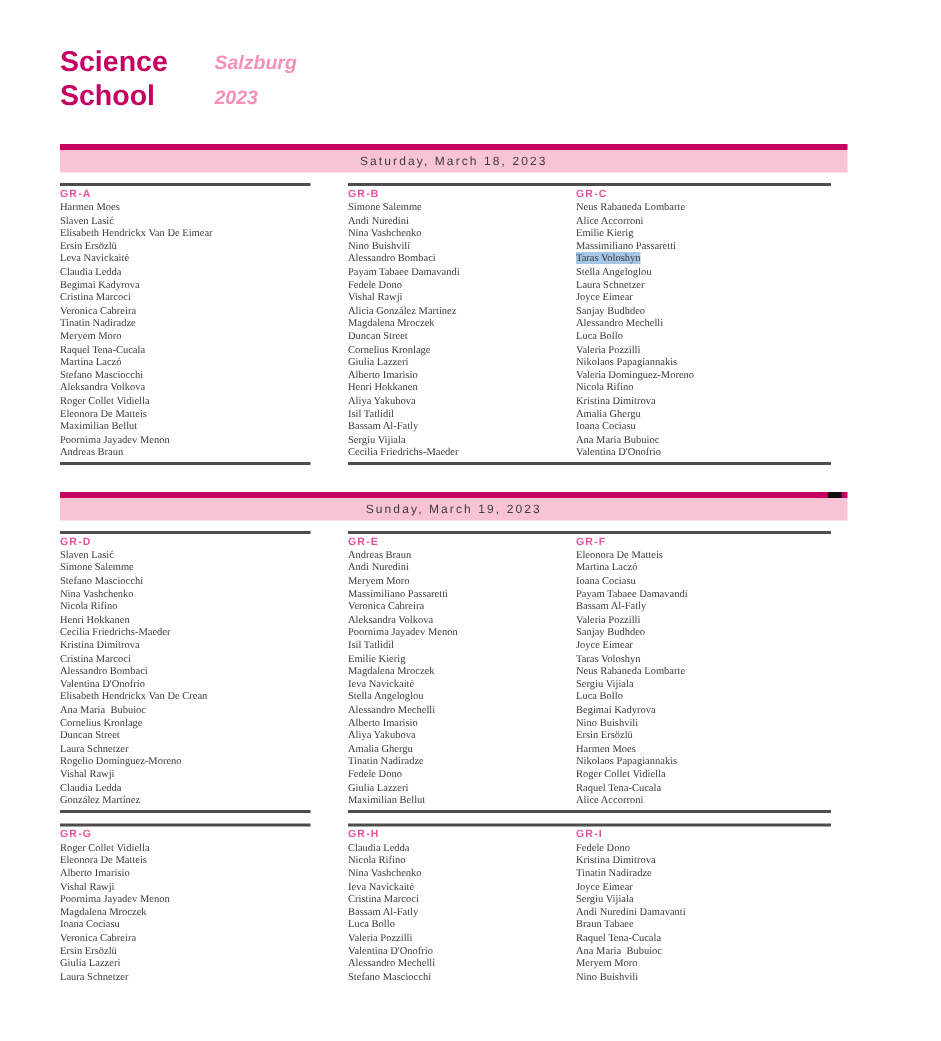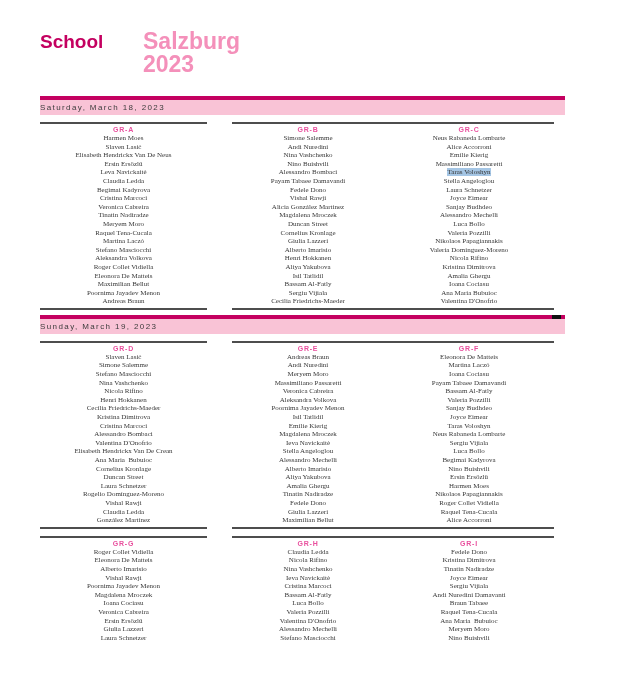--- a/index.html
+++ b/index.html
@@ -12,68 +12,69 @@
     --bannertext:#3c3c3c;
     --highlight:#a5c6e5;
   }
   *{margin:0;padding:0;box-sizing:border-box;}
   html,body{width:627px;height:694px;background:#ffffff;overflow:hidden;}
   body{font-family:"Liberation Sans",sans-serif;}
   .doc{width:525px;margin-left:40px;}
   
   .brand{padding-top:30px;height:77px;display:flex;}
   .brand-main{width:103px;font-size:19px;line-height:23px;font-weight:bold;color:var(--accent);}
-  .brand-sub{font-size:23px;line-height:23px;font-weight:bold;color:var(--subtitle);}
+  .brand-sub{font-size:13px;line-height:23px;font-weight:bold;color:var(--subtitle);font-style:italic;}
   
   .day-section{}
-  .banner{margin-top:5px;}
+  .banner{margin-top:18px;}
   .banner.first{margin-top:19px;}
   .banner-top{height:4px;background:var(--accent);position:relative;}
   .banner-cap{position:absolute;right:4px;top:0;width:9px;height:4px;background:#111111;}
   .banner-label{height:15px;background:var(--band);color:var(--bannertext);
-    font-size:8px;line-height:15px;text-align:left;letter-spacing:1.4px;}
+    font-size:8px;line-height:15px;text-align:center;letter-spacing:1.4px;}
   
-  .groups{margin-top:7px;display:flex;text-align:center;}
+  .groups{margin-top:7px;display:flex;}
   .group{border-top:2.5px solid var(--bargray);border-bottom:2.5px solid var(--bargray);
     padding-bottom:2px;}
   .group.g0{width:167px;}
   .group.g1{width:152px;margin-left:25px;}
   .group.g2{width:170px;}
   .no-bottom .group{border-bottom:none;padding-bottom:0;}
   .group-label{margin-top:1px;font-size:7px;font-weight:bold;letter-spacing:0.8px;
     color:var(--grouplabel);line-height:9px;}
   .member{font-family:"Liberation Serif",serif;font-size:7px;line-height:8.6px;
     color:var(--textdark);white-space:pre;}
   .member .hl{background:var(--highlight);}
 </style>
 </head>
 <body>
 
 <div class="doc">
   <div class="brand">
     <div class="brand-main">
+      <div>Science</div>
       <div>School</div>
     </div>
     <div class="brand-sub">
       <div>Salzburg</div>
       <div>2023</div>
     </div>
   </div>
   <div id="days">
       <div class="day-section">
         <div class="banner first">
           <div class="banner-top"></div>
           <div class="banner-label">Saturday, March 18, 2023</div>
         </div>
         <div class="groups">
           <div class="group g0">
             <div class="group-label">GR-A</div>
             <div class="member">Harmen Moes</div>
             <div class="member">Slaven Lasić</div>
-            <div class="member">Elisabeth Hendrickx Van De Neus</div>
+            <div class="member">Elisabeth Hendrickx Van De Eimear</div>
             <div class="member">Ersin Ersözlü</div>
             <div class="member">Leva Navickaitė</div>
             <div class="member">Claudia Ledda</div>
             <div class="member">Begimai Kadyrova</div>
             <div class="member">Cristina Marcoci</div>
             <div class="member">Veronica Cabreira</div>
             <div class="member">Tinatin Nadiradze</div>
             <div class="member">Meryem Moro</div>
             <div class="member">Raquel Tena-Cucala</div>
             <div class="member">Martina Laczó</div>

